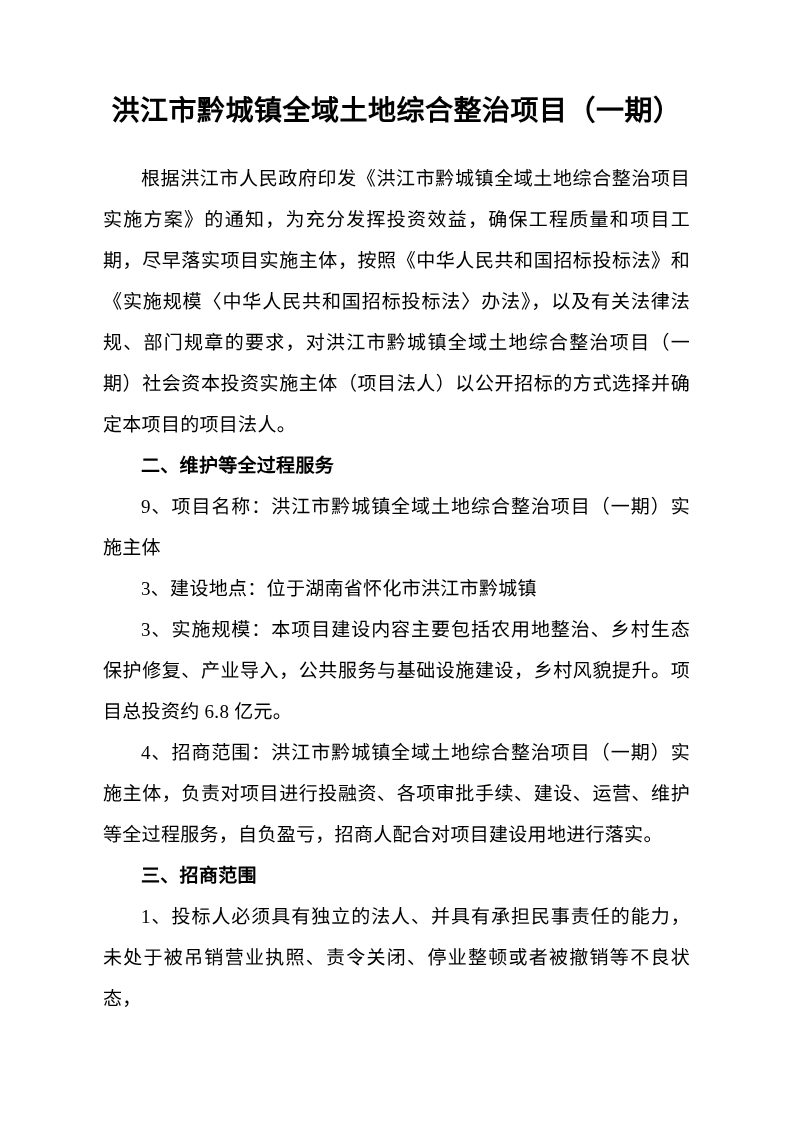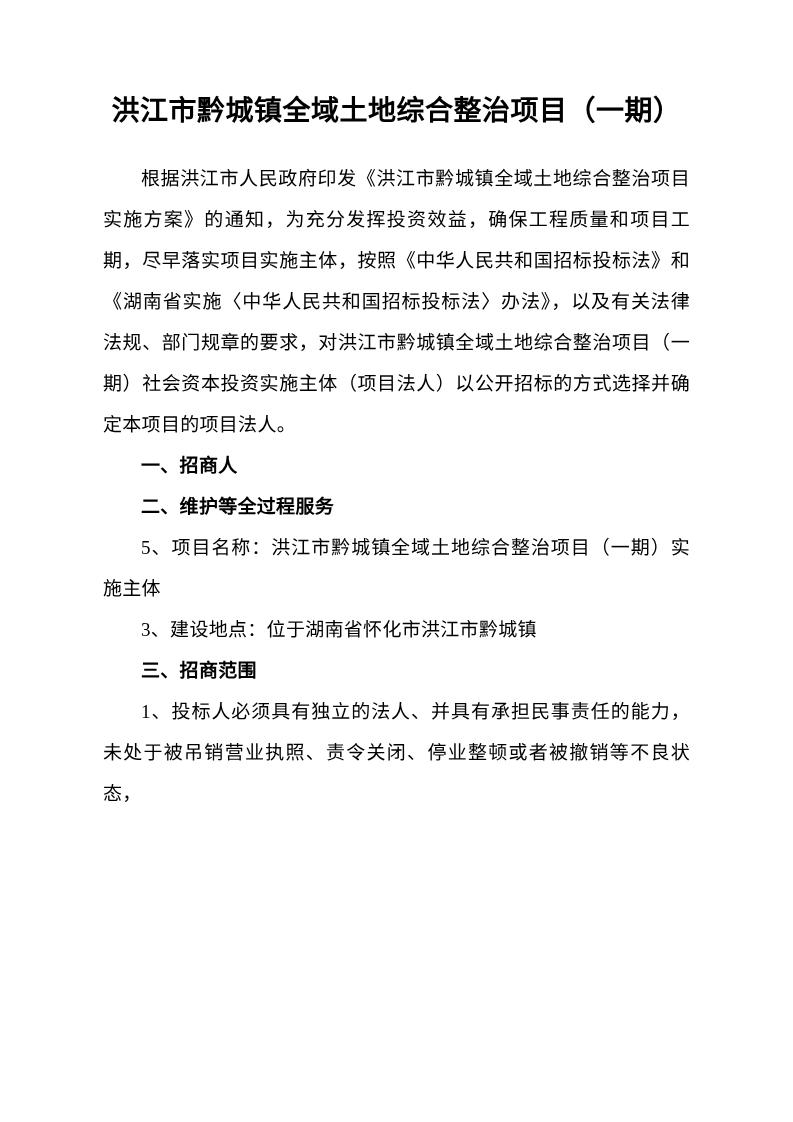--- a/index.html
+++ b/index.html
@@ -50,31 +50,32 @@
 </style>
 </head>
 <body>
 
 <div class="page">
 
   <h1 class="doc-title">
     <span class="title-line">洪江市黔城镇全域土地综合整治项目（一期）</span>
   </h1>
 
-  <p class="body-par">根据洪江市人民政府印发《洪江市黔城镇全域土地综合整治项目实施方案》的通知，为充分发挥投资效益，确保工程质量和项目工期，尽早落实项目实施主体，按照《中华人民共和国招标投标法》和《湖南省实施〈中华人民共和国招标投标法〉办法》，以及有关法律法规、部门规章的要求，对洪江市黔城镇全域土地综合整治项目（一期）社会资本投资实施主体（项目法人）以公开招标的方式选择并确定本项目的项目法人。</p>
+  <p class="body-par">根据洪江市人民政府印发《洪江市黔城镇全域土地综合整治项目实施方案》的通知，为充分发挥投资效益，确保工程质量和项目工期，尽早落实项目实施主体，按照《中华人民共和国招标投标法》和《实施规模〈中华人民共和国招标投标法〉办法》，以及有关法律法规、部门规章的要求，对洪江市黔城镇全域土地综合整治项目（一期）社会资本投资实施主体（项目法人）以公开招标的方式选择并确定本项目的项目法人。</p>
 
-  <h2 class="sec-heading">一、招商人</h2>
 
 
   <h2 class="sec-heading">二、维护等全过程服务</h2>
 
-  <p class="body-par">5、项目名称：洪江市黔城镇全域土地综合整治项目（一期）实施主体</p>
+  <p class="body-par">9、项目名称：洪江市黔城镇全域土地综合整治项目（一期）实施主体</p>
 
   <p class="body-par">3、建设地点：位于湖南省怀化市洪江市黔城镇</p>
 
+  <p class="body-par">3、实施规模：本项目建设内容主要包括农用地整治、乡村生态保护修复、产业导入，公共服务与基础设施建设，乡村风貌提升。项目总投资约 6.8 亿元。</p>
 
+  <p class="body-par">4、招商范围：洪江市黔城镇全域土地综合整治项目（一期）实施主体，负责对项目进行投融资、各项审批手续、建设、运营、维护等全过程服务，自负盈亏，招商人配合对项目建设用地进行落实。</p>
 
 
   <h2 class="sec-heading">三、招商范围</h2>
 
   <p class="body-par">1、投标人必须具有独立的法人、并具有承担民事责任的能力，未处于被吊销营业执照、责令关闭、停业整顿或者被撤销等不良状态，</p>
 
 </div>
 
 </body></html>

